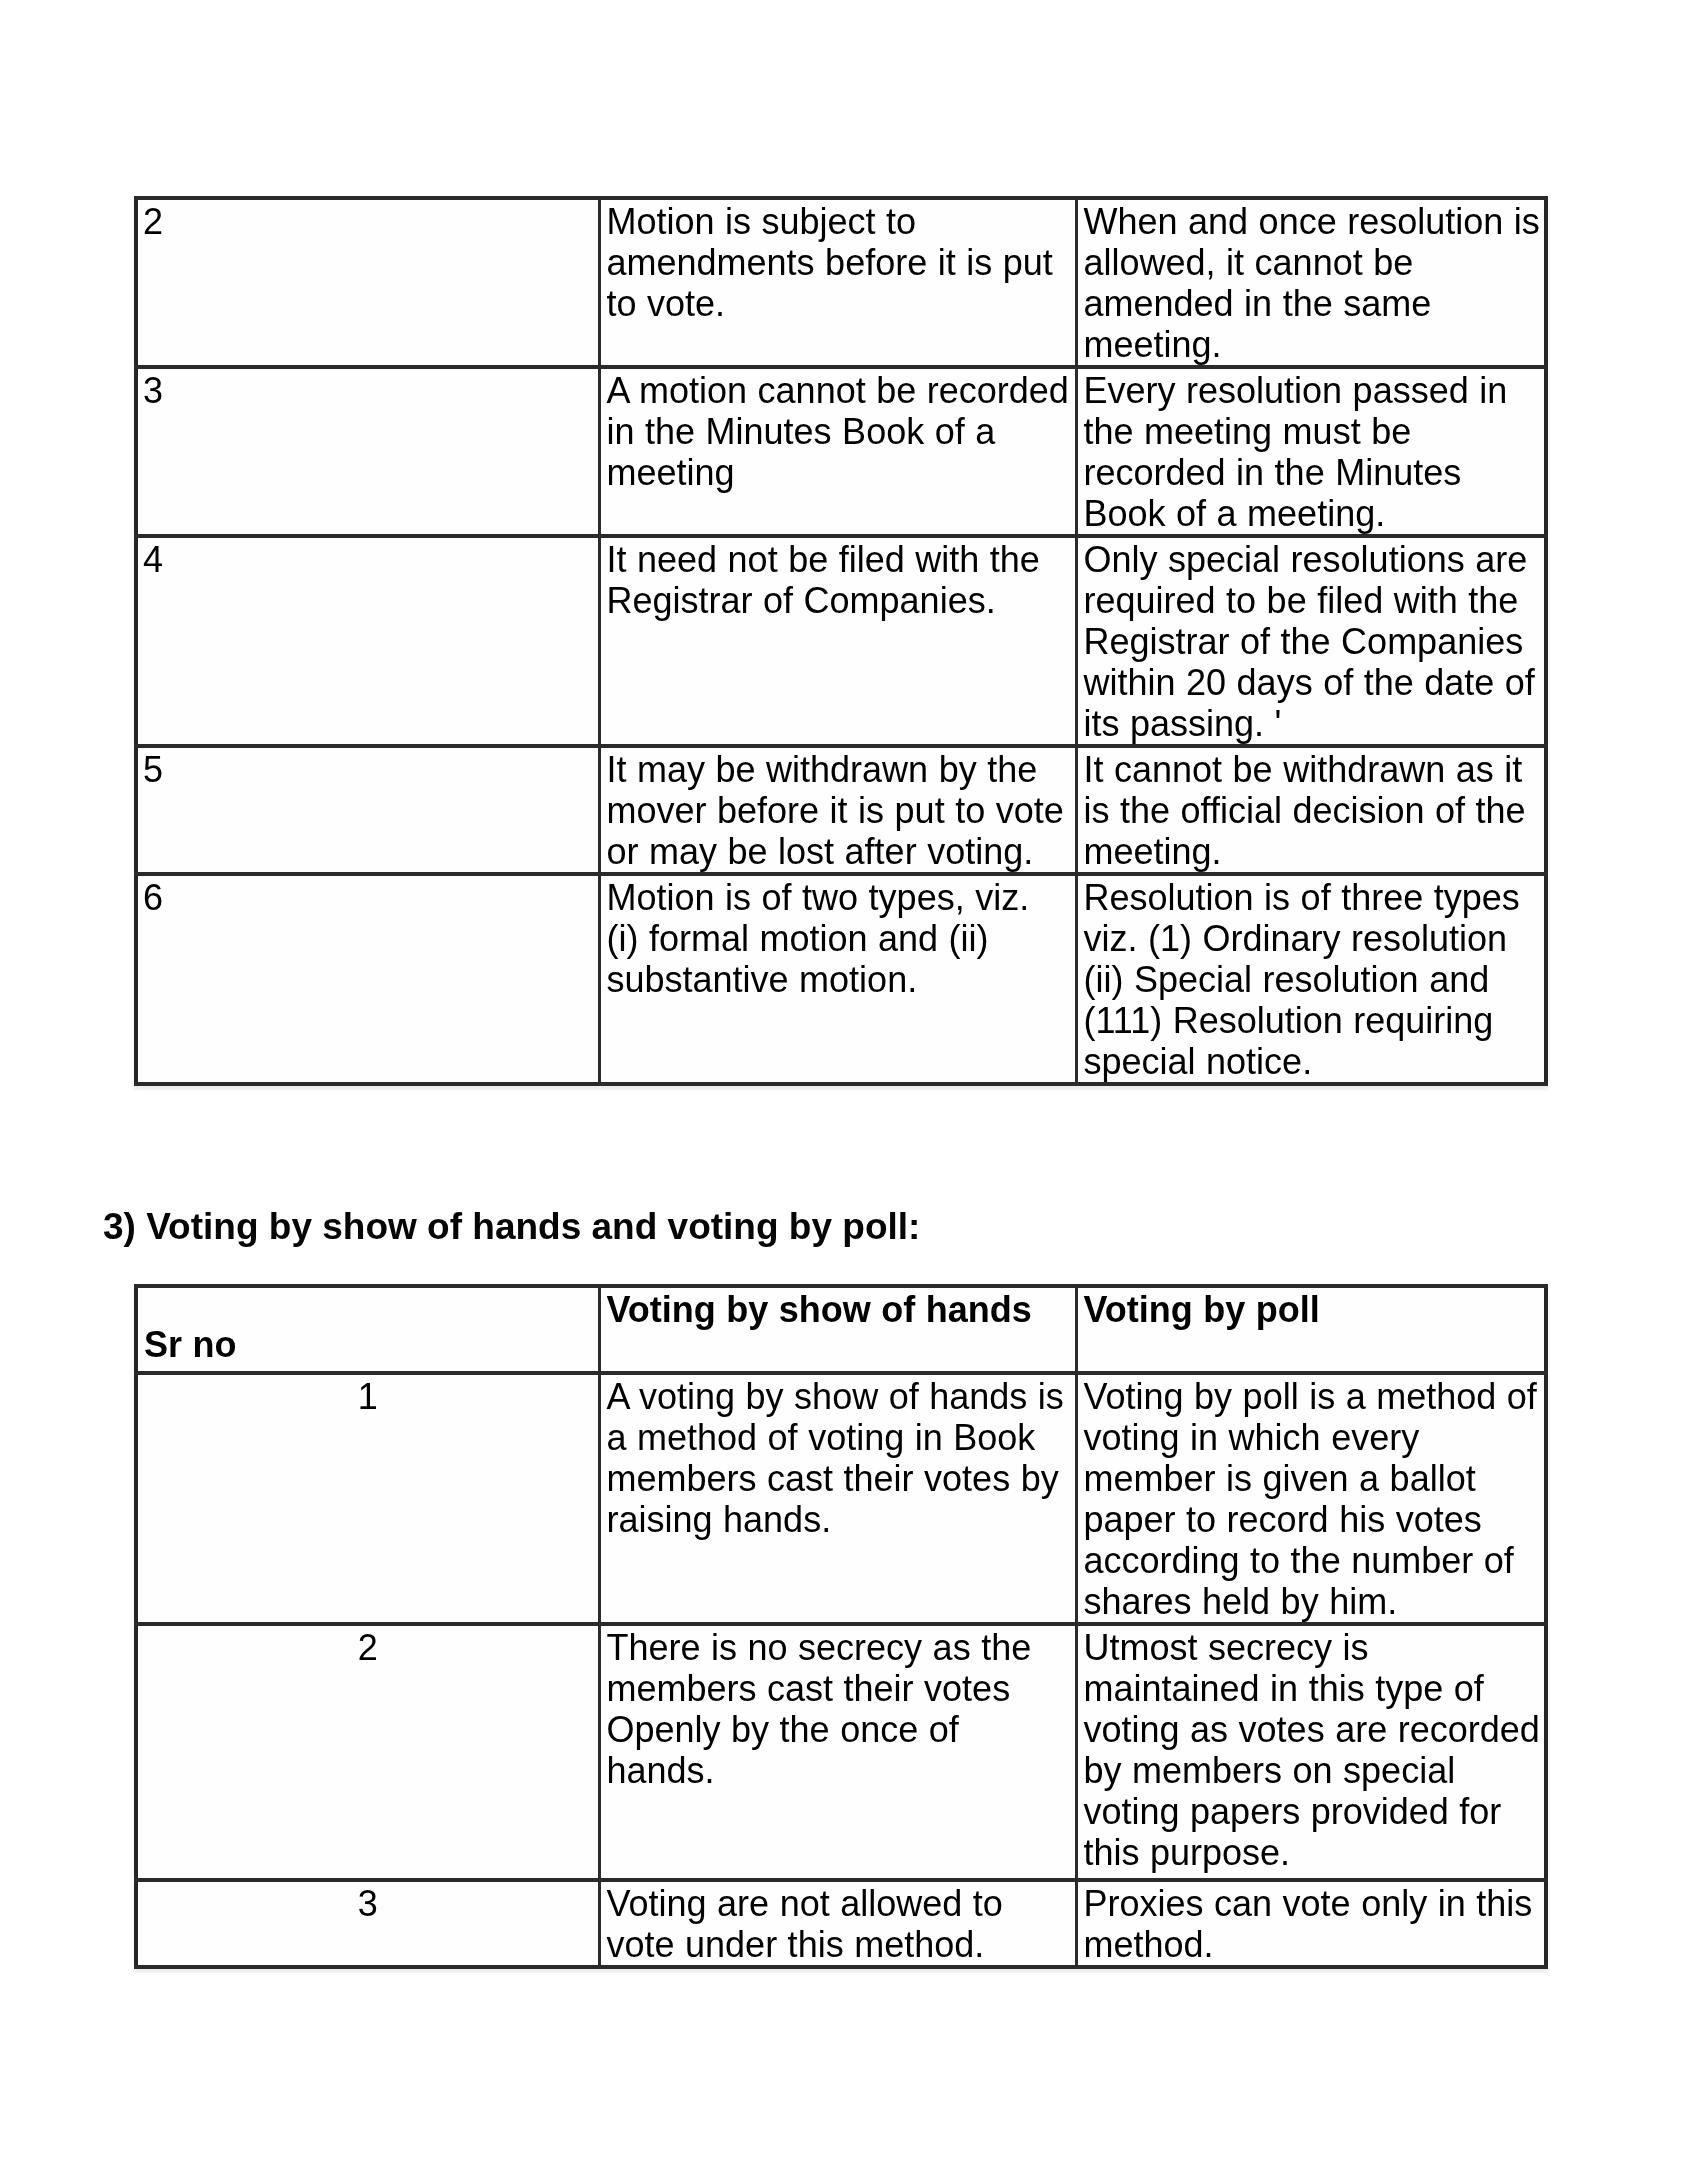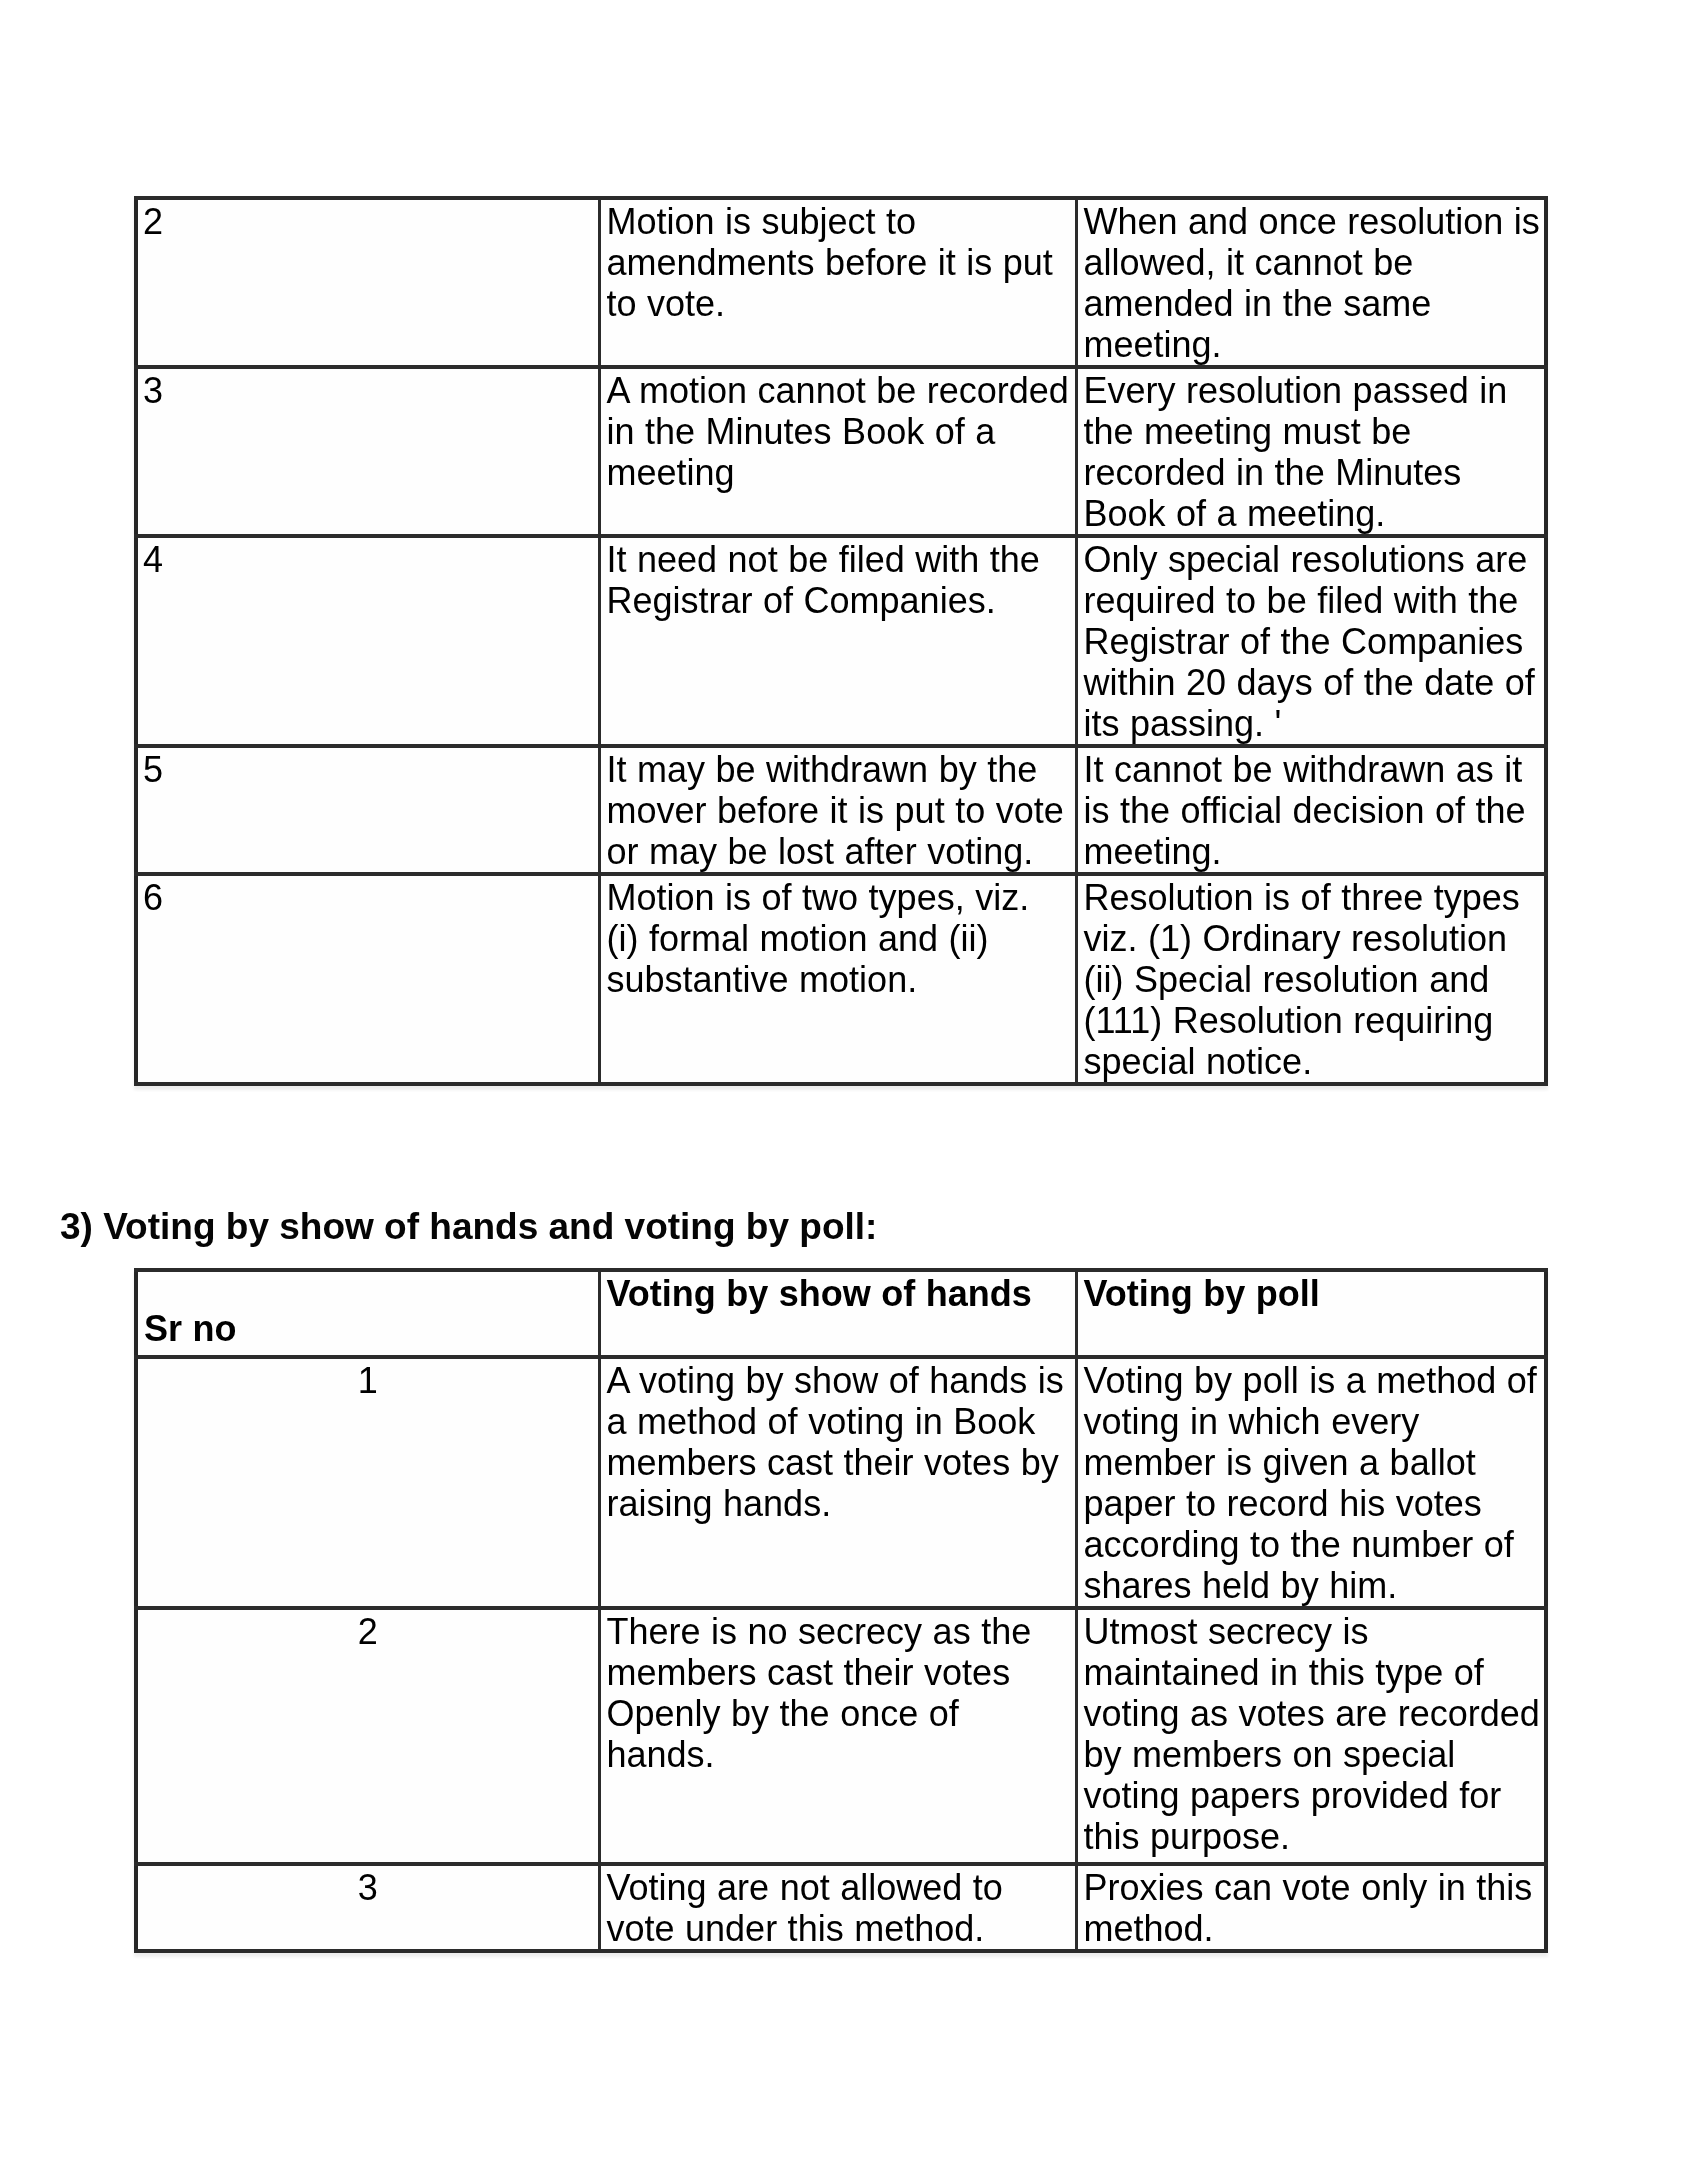--- a/index.html
+++ b/index.html
@@ -43,33 +43,33 @@
     word-spacing: 0.5px;
   }
   table.doc-table { border: 4px solid #262626; }
 
   
   #motion-table { margin-top: 196px; }
   #motion-table td.sr-cell { padding-left: 5px; }
 
   
   .heading-block {
-    margin-left: 60px;
+    margin-left: 103px;
     margin-top: 117px;
     width: 1386px;
   }
   .heading-block .h-line {
     font-size: 37px;
     line-height: 48px;
     font-weight: bold;
     color: #050505;
   }
 
   
-  #voting-table { margin-top: 17px; }
+  #voting-table { margin-top: 33px; }
   #voting-table th {
     font-weight: bold;
   }
   #voting-table th.sr-head {
     vertical-align: bottom;
     padding-bottom: 6px;
   }
   #voting-table td.sr-cell {
     text-align: center;
     padding-left: 0;

